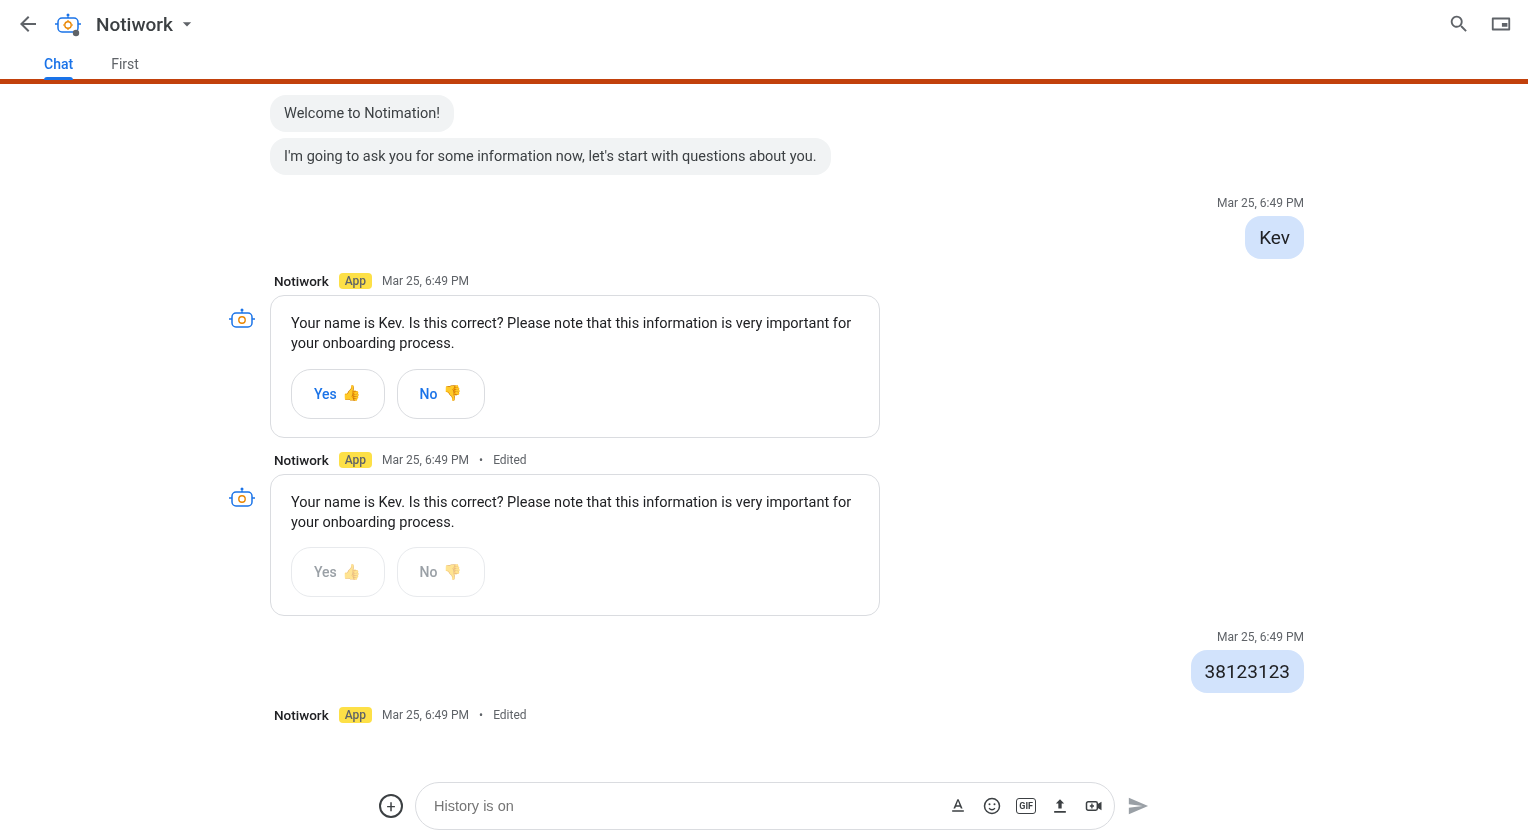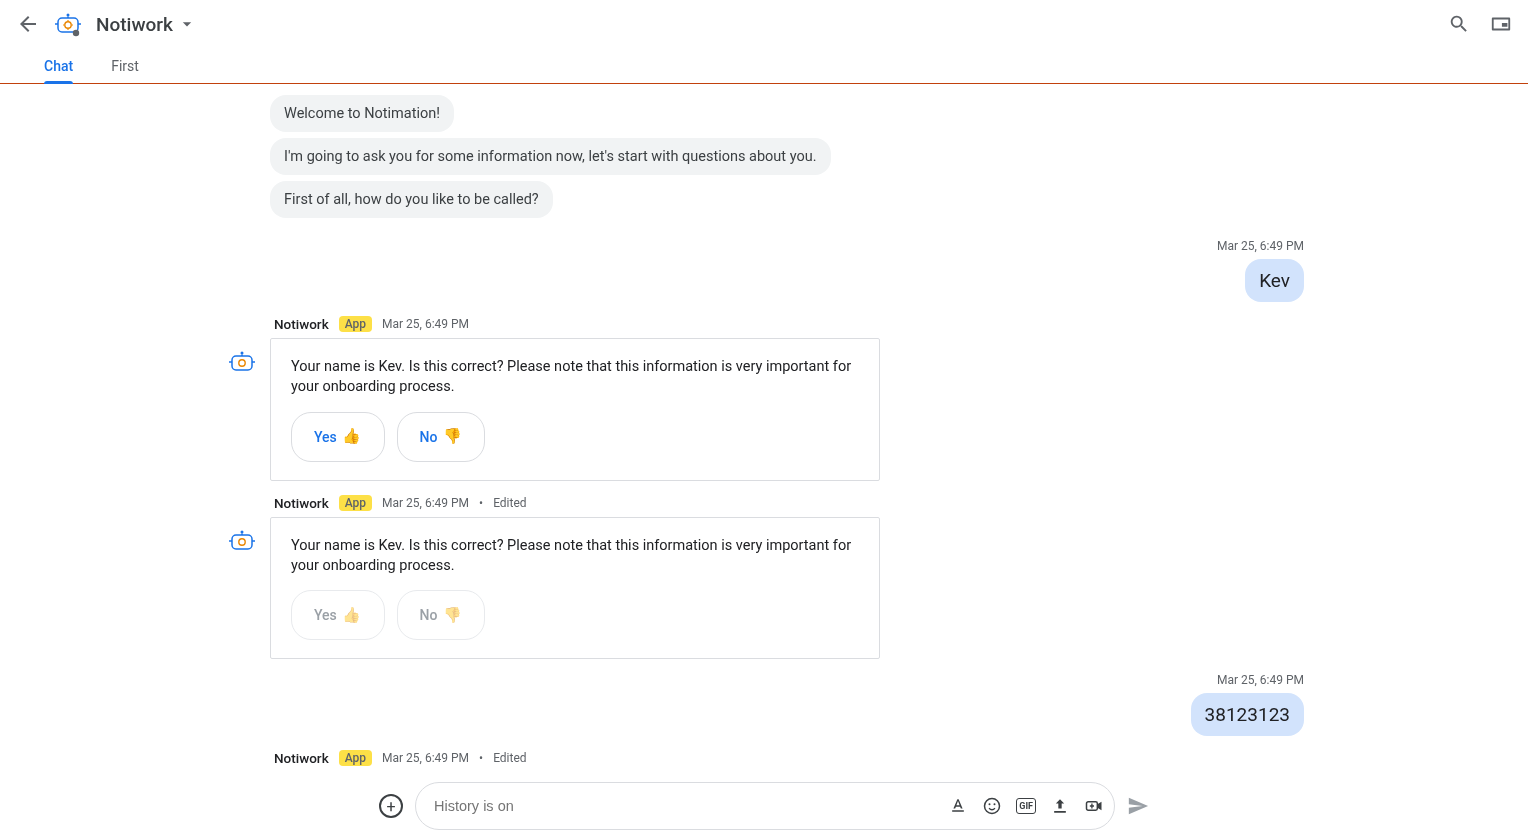--- a/index.html
+++ b/index.html
@@ -38,21 +38,21 @@
       margin-left: auto;
       display: flex;
       gap: 20px;
       color: #5f6368;
     }
     .header-actions svg { width: 22px; height: 22px; cursor: pointer; }
     .tabs {
       display: flex;
       gap: 38px;
       padding-left: 44px;
-      border-bottom: 1px solid #c2410c;
+      border-bottom: 5px solid #c2410c;
       height: 36px;
       align-items: center;
     }
     .tab {
       font-size: 14px;
       color: #5f6368;
       height: 100%;
       display: flex;
       align-items: center;
       cursor: pointer;
@@ -132,21 +132,21 @@
     }
     .ts { font-size: 12px; color: #5f6368; }
     .dot { color: #5f6368; font-size: 12px; }
     .avatar-small {
       width: 32px; height: 32px;
       position: absolute;
       left: 12px;
     }
     .card {
       border: 1px solid #dadce0;
-      border-radius: 2px;
+      border-radius: 14px;
       padding: 18px 20px;
       margin-left: 56px;
       max-width: 610px;
       background: #fff;
       position: relative;
     }
     .card-text { font-size: 14.5px; color: #202124; margin-bottom: 14px; line-height: 1.4; }
     .btn-row { display: flex; gap: 12px; }
     .chip-btn {
       border-radius: 20px;
@@ -264,21 +264,20 @@
   <div class="tab active">Chat</div>
   <div class="tab">First</div>
 </div>
 
 <div class="chat-area">
   <div class="chat-inner">
 
     <div class="bubble-wrap">
       <div class="bubble">Welcome to Notimation!</div><br>
       <div class="bubble">I'm going to ask you for some information now, let's start with questions about you.</div><br>
-      <div class="bubble">First of all, how do you like to be called?</div>
     </div>
 
     <div class="user-row" style="margin-top:18px">
       <div class="user-ts">Mar 25, 6:49 PM</div>
       <div class="user-bubble">Kev</div>
     </div>
 
     <div class="msg-group">
       <div class="bot-header">
         <span class="bot-name">Notiwork</span>

